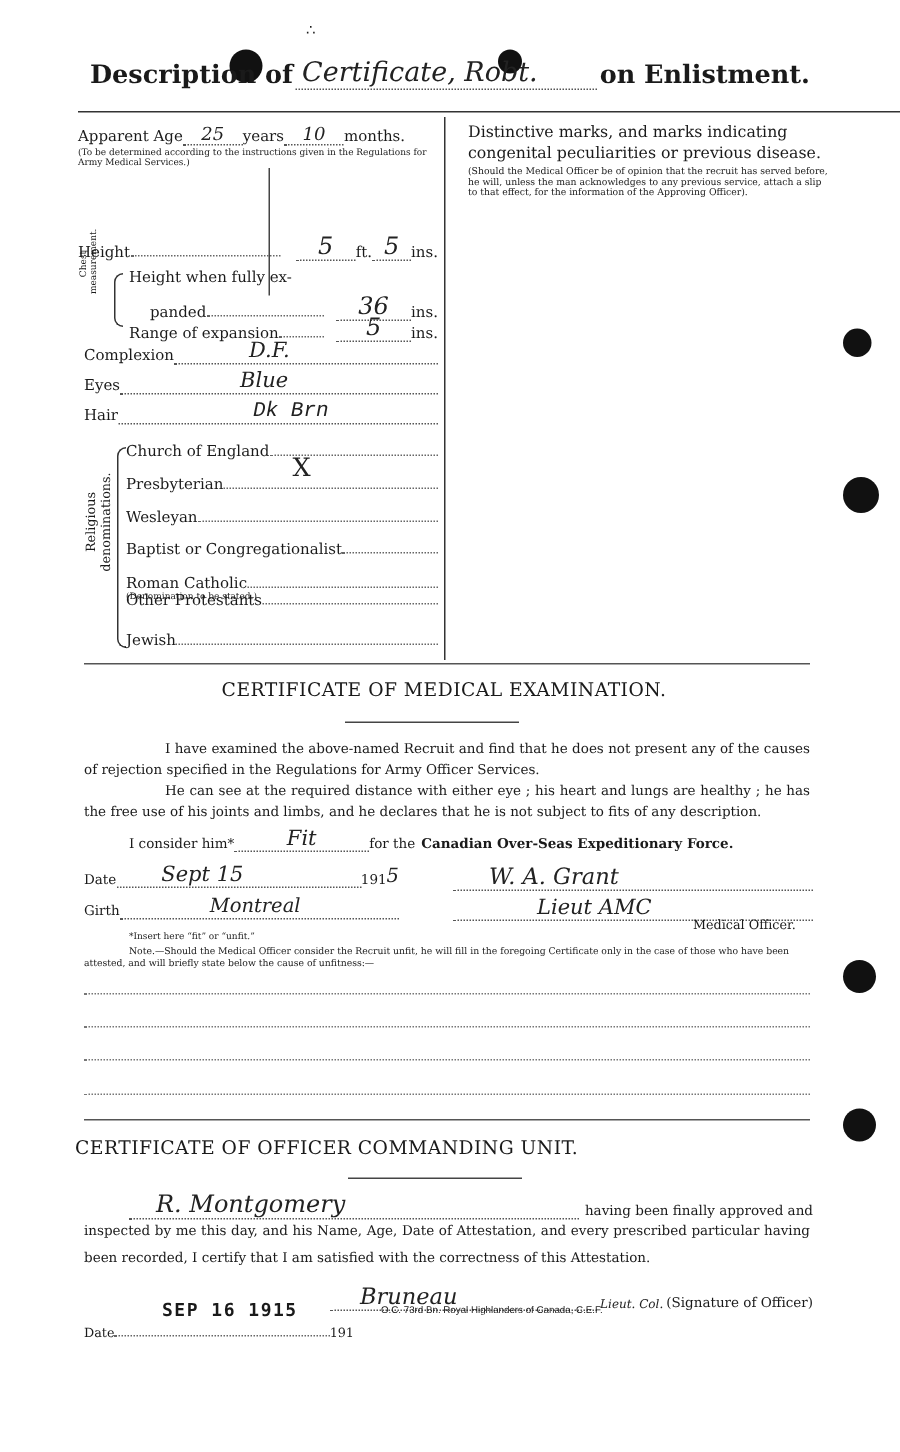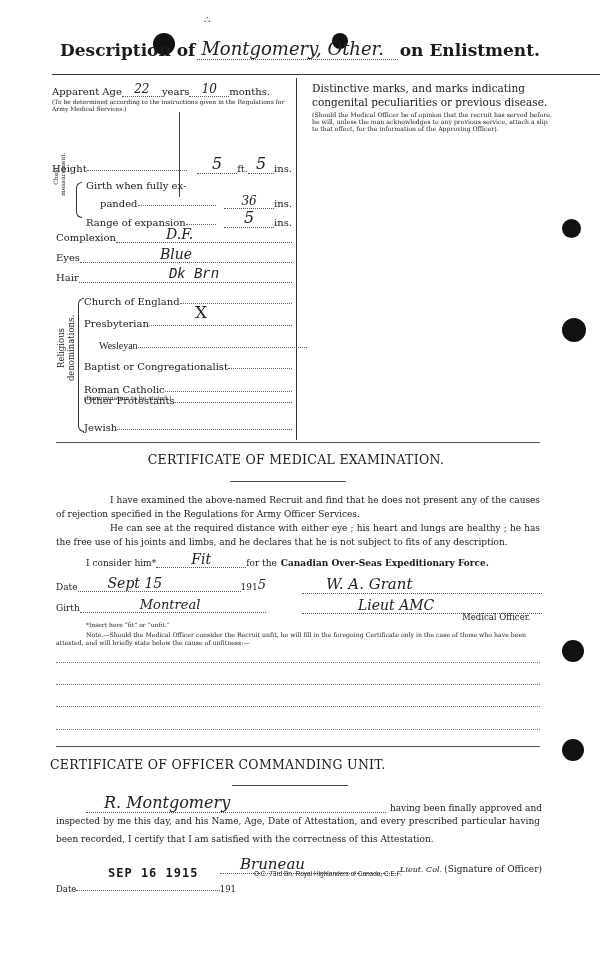--- a/index.html
+++ b/index.html
@@ -27,54 +27,54 @@
 <div class="hole" style="left:153px;top:33px;"></div>
 <div class="hole" style="left:332px;top:33px;width:16px;height:16px;"></div>
 <div class="hole" style="left:562px;top:219px;width:19px;height:19px;"></div>
 <div class="hole" style="left:562px;top:318px;width:24px;height:24px;"></div>
 <div class="hole" style="left:562px;top:640px;"></div>
 <div class="hole" style="left:562px;top:739px;"></div>
 
 <div class="abs" style="left:204px;top:14px;font-size:10px;">∴</div>
 <div class="abs title" style="left:60px;top:38px;width:480px;display:flex;align-items:flex-end;white-space:nowrap;">
   <span>Description of</span>
-  <span class="hw dots" style="flex:1;margin:0 2px;font-size:18px;font-weight:normal;padding-left:4px;">Montgomery, Other.</span>
+  <span class="hw dots" style="flex:1;margin:0 2px;font-size:18px;font-weight:normal;padding-left:4px;">Certificate, Robt.</span>
   <span>on Enlistment.</span>
 </div>
 <div class="hr" style="left:52px;top:74px;width:548px;height:1px;"></div>
 
 <div class="vline" style="left:296px;top:78px;height:362px;"></div>
 
 <div class="vline" style="left:179px;top:112px;height:85px;background:#444;"></div>
 
 <div class="row label" style="left:52px;top:82px;width:240px;">
   <span>Apparent Age</span>
-  <span class="hw dots" style="width:40px;text-align:center;font-size:12px;">22</span>
+  <span class="hw dots" style="width:40px;text-align:center;font-size:12px;">25</span>
   <span>years</span>
   <span class="hw dots" style="width:40px;text-align:center;font-size:12px;">10</span>
   <span>months.</span>
 </div>
 <div class="abs small" style="left:52px;top:98px;width:240px;">(To be determined according to the instructions given in the Regulations for Army Medical Services.)</div>
 
 <div class="row label" style="left:52px;top:154px;width:240px;">
   <span>Height</span>
   <span class="fill"></span>
   <span class="hw dots" style="width:40px;text-align:center;font-size:16px;margin-left:10px;">5</span>
   <span>ft.</span>
   <span class="hw dots" style="width:26px;text-align:center;font-size:16px;">5</span>
   <span>ins.</span>
 </div>
 
 <div class="abs" style="left:52px;top:196px;font-size:6px;transform:rotate(-90deg);transform-origin:left top;width:40px;text-align:center;">Chest measurement.</div>
 <div class="abs" style="left:76px;top:182px;width:5px;height:34px;border:1px solid #333;border-right:none;border-radius:6px 0 0 6px;"></div>
-<div class="abs label" style="left:86px;top:180px;">Girth when fully ex-</div>
+<div class="abs label" style="left:86px;top:180px;">Height when fully ex-</div>
 <div class="row label" style="left:100px;top:194px;width:192px;">
   <span>panded</span>
   <span class="fill"></span>
-  <span class="hw dots" style="width:50px;text-align:center;font-size:12px;margin-left:8px;">36</span>
+  <span class="hw dots" style="width:50px;text-align:center;font-size:16px;margin-left:8px;">36</span>
   <span>ins.</span>
 </div>
 <div class="row label" style="left:86px;top:208px;width:206px;">
   <span>Range of expansion</span>
   <span class="fill"></span>
   <span class="hw dots" style="width:50px;text-align:center;font-size:16px;margin-left:8px;">5</span>
   <span>ins.</span>
 </div>
 
 <div class="row label" style="left:56px;top:226px;width:236px;">
@@ -95,21 +95,21 @@
 
 <div class="row label" style="left:84px;top:296px;width:208px;">
   <span>Church of England</span>
     <span class="fill"></span>
 </div>
 <div class="row label" style="left:84px;top:318px;width:208px;">
   <span>Presbyterian</span>
     <span class="fill"></span>
 </div>
 <div class="abs hw" style="left:195px;top:302px;font-size:17px;font-style:normal;">X</div>
-<div class="row label" style="left:99px;top:340px;width:208px;font-family:Liberation Serif, serif;">
+<div class="row label" style="left:84px;top:340px;width:208px;">
   <span>Wesleyan</span>
     <span class="fill"></span>
 </div>
 <div class="row label" style="left:84px;top:361px;width:208px;">
   <span>Baptist or Congregationalist</span>
     <span class="fill"></span>
 </div>
 <div class="row label" style="left:84px;top:382px;width:208px;margin-top:13px;">
   <span>Other Protestants</span>
     <span class="fill"></span>

